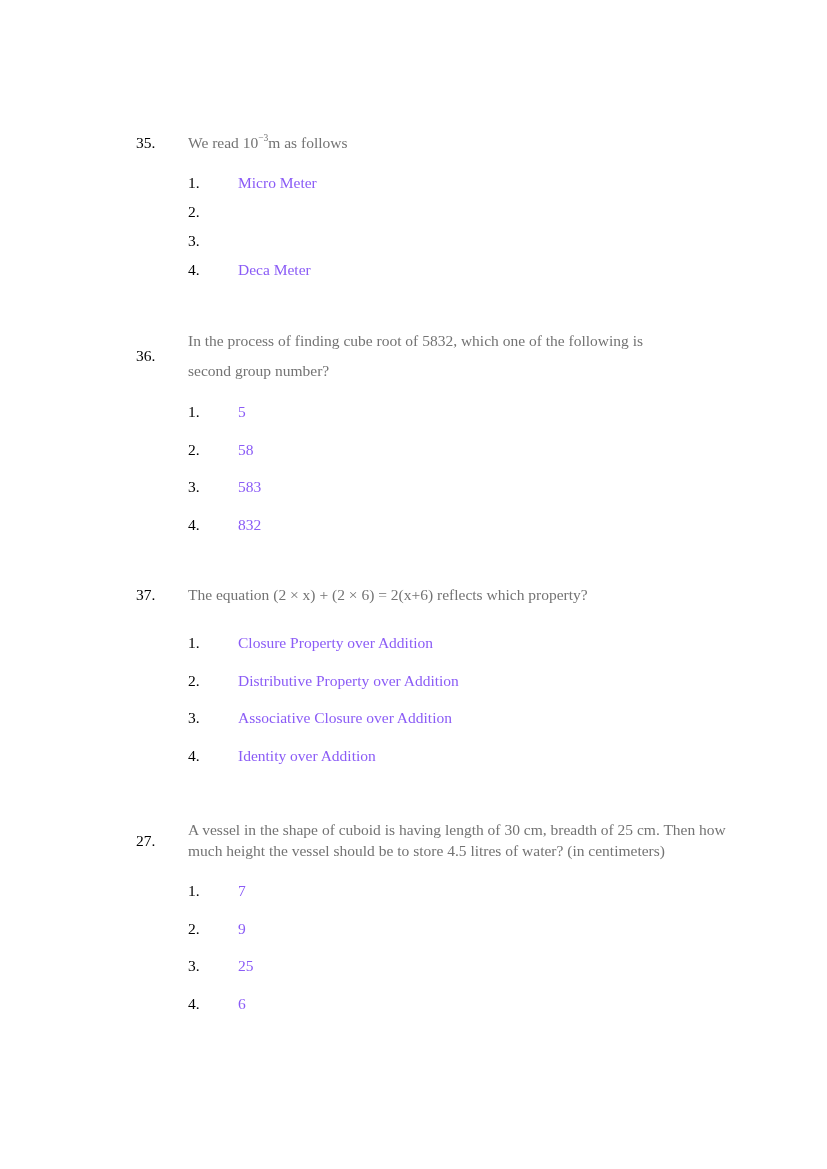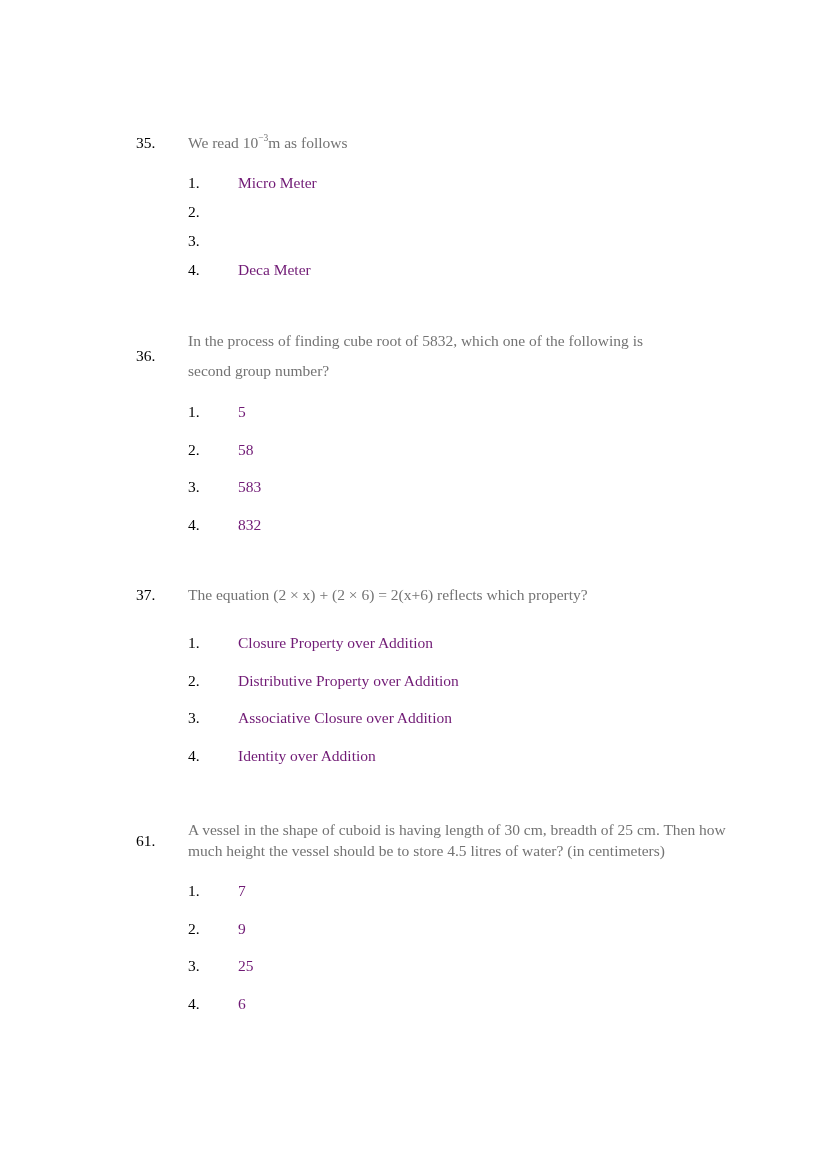--- a/index.html
+++ b/index.html
@@ -79,21 +79,21 @@
     margin-left: 188px;
     width: 50px;
     flex: 0 0 50px;
     font-size: 15.5px;
     color: #000;
   }
 
   .opt-text {
     flex: 1 1 auto;
     font-size: 15.5px;
-    color: #701a75;
+    color: #8b5cf6;
   }
 
   
   .options.compact .option-row { height: 29px; }
   .options.normal  .option-row { height: 37.5px; }
 </style>
 </head>
 <body>
 
 <div id="page">
@@ -166,21 +166,21 @@
       </div>
       <div class="option-row">
         <div class="opt-number">4.</div>
         <div class="opt-text">Identity over Addition</div>
       </div>
     </div>
   </div>
 
   <div class="question-block" style="top:820px;">
     <div class="q-row">
-      <div class="q-number">61.</div>
+      <div class="q-number">27.</div>
       <div class="q-text tight" style="padding-right:77px;">A vessel in the shape of cuboid is having length of 30 cm, breadth of 25 cm. Then how much height the vessel should be to store 4.5 litres of water? (in centimeters)</div>
     </div>
     <div class="options normal" style="margin-top:21px;">
       <div class="option-row">
         <div class="opt-number">1.</div>
         <div class="opt-text">7</div>
       </div>
       <div class="option-row">
         <div class="opt-number">2.</div>
         <div class="opt-text">9</div>

